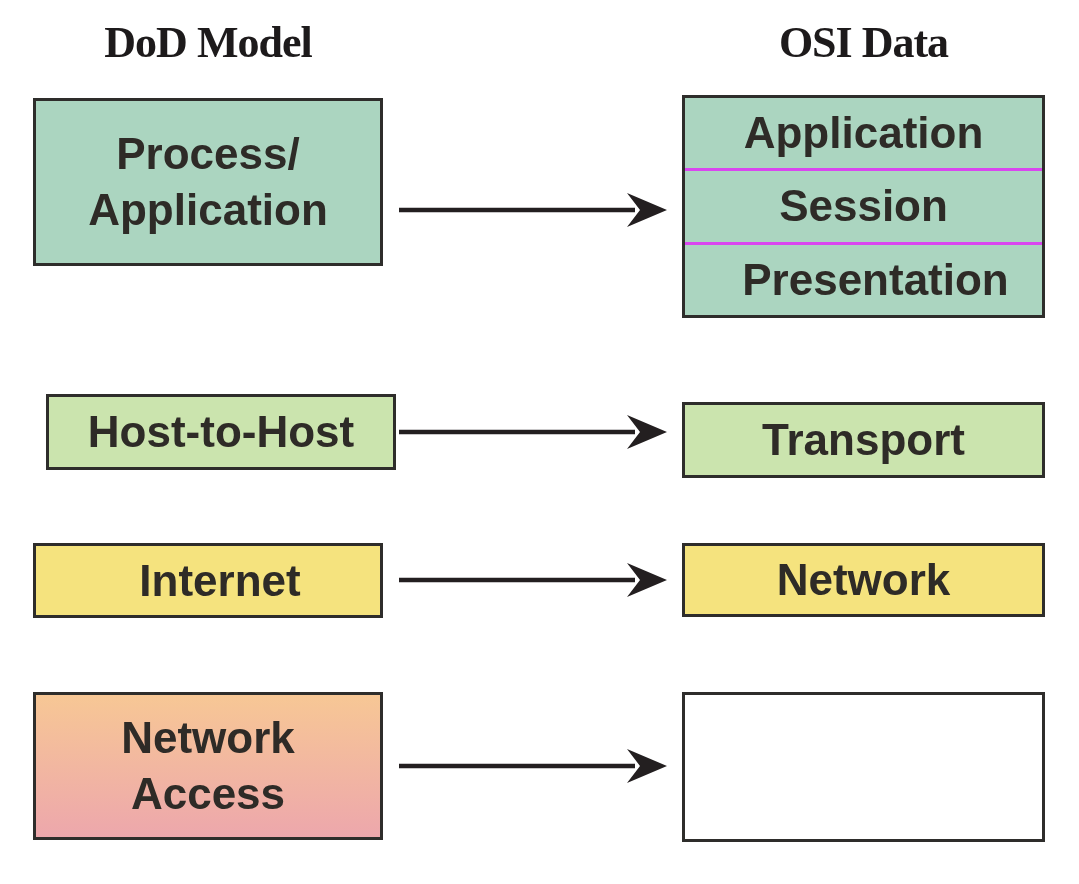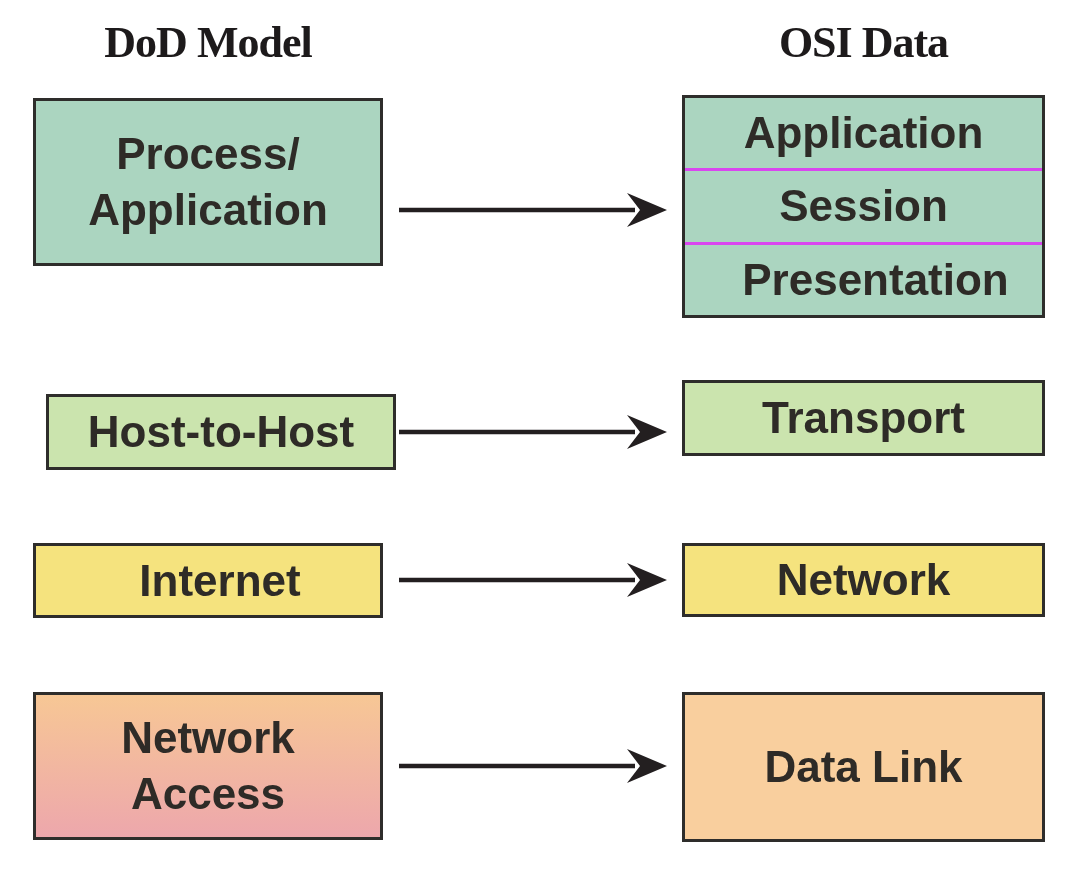--- a/index.html
+++ b/index.html
@@ -68,21 +68,21 @@
   .osi-stack-top    { left: 682px; top: 95px;  width: 363px; height: 223px; }
   .osi-stack-bottom { left: 682px; top: 692px; width: 363px; height: 150px; }
   .osi-row {
     flex: 1 1 0;
     display: flex;
     align-items: center;
     justify-content: center;
     text-align: center;
   }
   .osi-row + .osi-row { border-top: 3px solid #d946ef; }
-  .osi-2 { left: 682px; top: 380px; width: 363px; height: 76px; align-items: center; }
+  .osi-2 { left: 682px; top: 402px; width: 363px; height: 76px; align-items: center; }
   .osi-3 { left: 682px; top: 543px; width: 363px; height: 74px; }
 
   .arrow {
     position: absolute;
     left: 397px;
     width: 272px;
     height: 44px;
   }
   .arrow-1 { top: 188px; }
   .arrow-2 { top: 410px; }
@@ -129,23 +129,20 @@
 
   <div class="layer-box osi-2" style="background-color: rgb(203, 228, 174);">
     <span class="layer-label">Transport</span>
   </div>
 
   <div class="layer-box osi-3" style="background-color: rgb(245, 227, 126);">
     <span class="layer-label">Network</span>
   </div>
 
   <div class="osi-stack osi-stack-bottom">
-    <div class="osi-row" style="background-color: rgb(249, 207, 158);">
-      <span class="layer-label">Data Link</span>
-    </div>
   </div>
 
   <svg class="arrow arrow-1" viewBox="0 0 272 44">
     <line x1="2" y1="22" x2="238" y2="22" stroke-width="4.5" style="stroke: rgb(35, 31, 32);"></line>
     <polygon points="270,22 230,5 243,22 230,39" style="fill: rgb(35, 31, 32);"></polygon>
   </svg>
 
   <svg class="arrow arrow-2" viewBox="0 0 272 44">
     <line x1="2" y1="22" x2="238" y2="22" stroke-width="4.5" style="stroke: rgb(35, 31, 32);"></line>
     <polygon points="270,22 230,5 243,22 230,39" style="fill: rgb(35, 31, 32);"></polygon>

